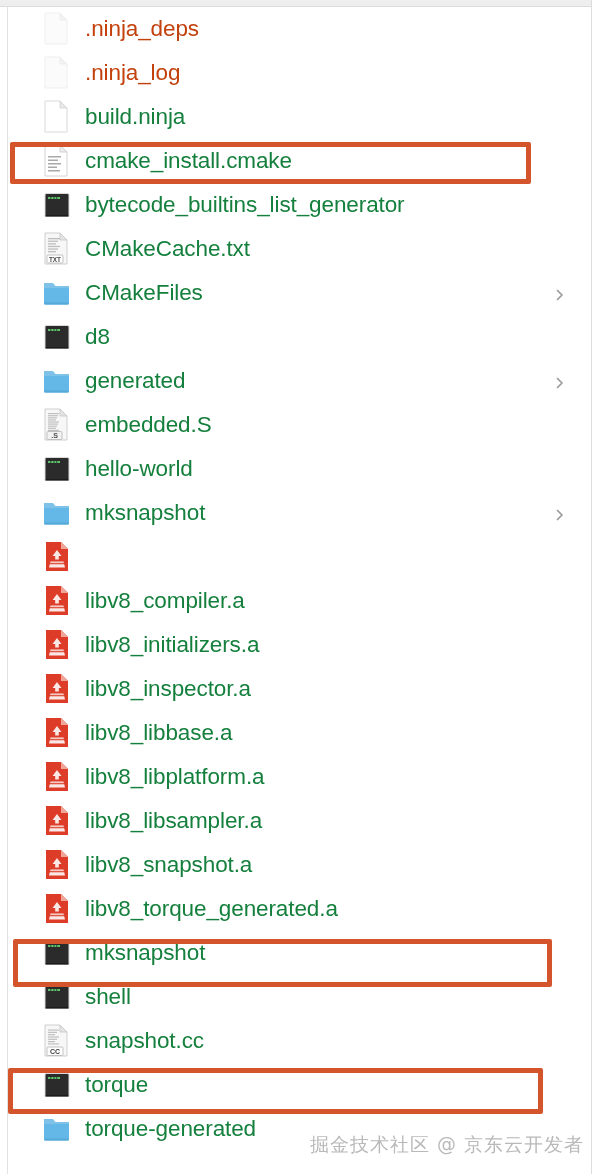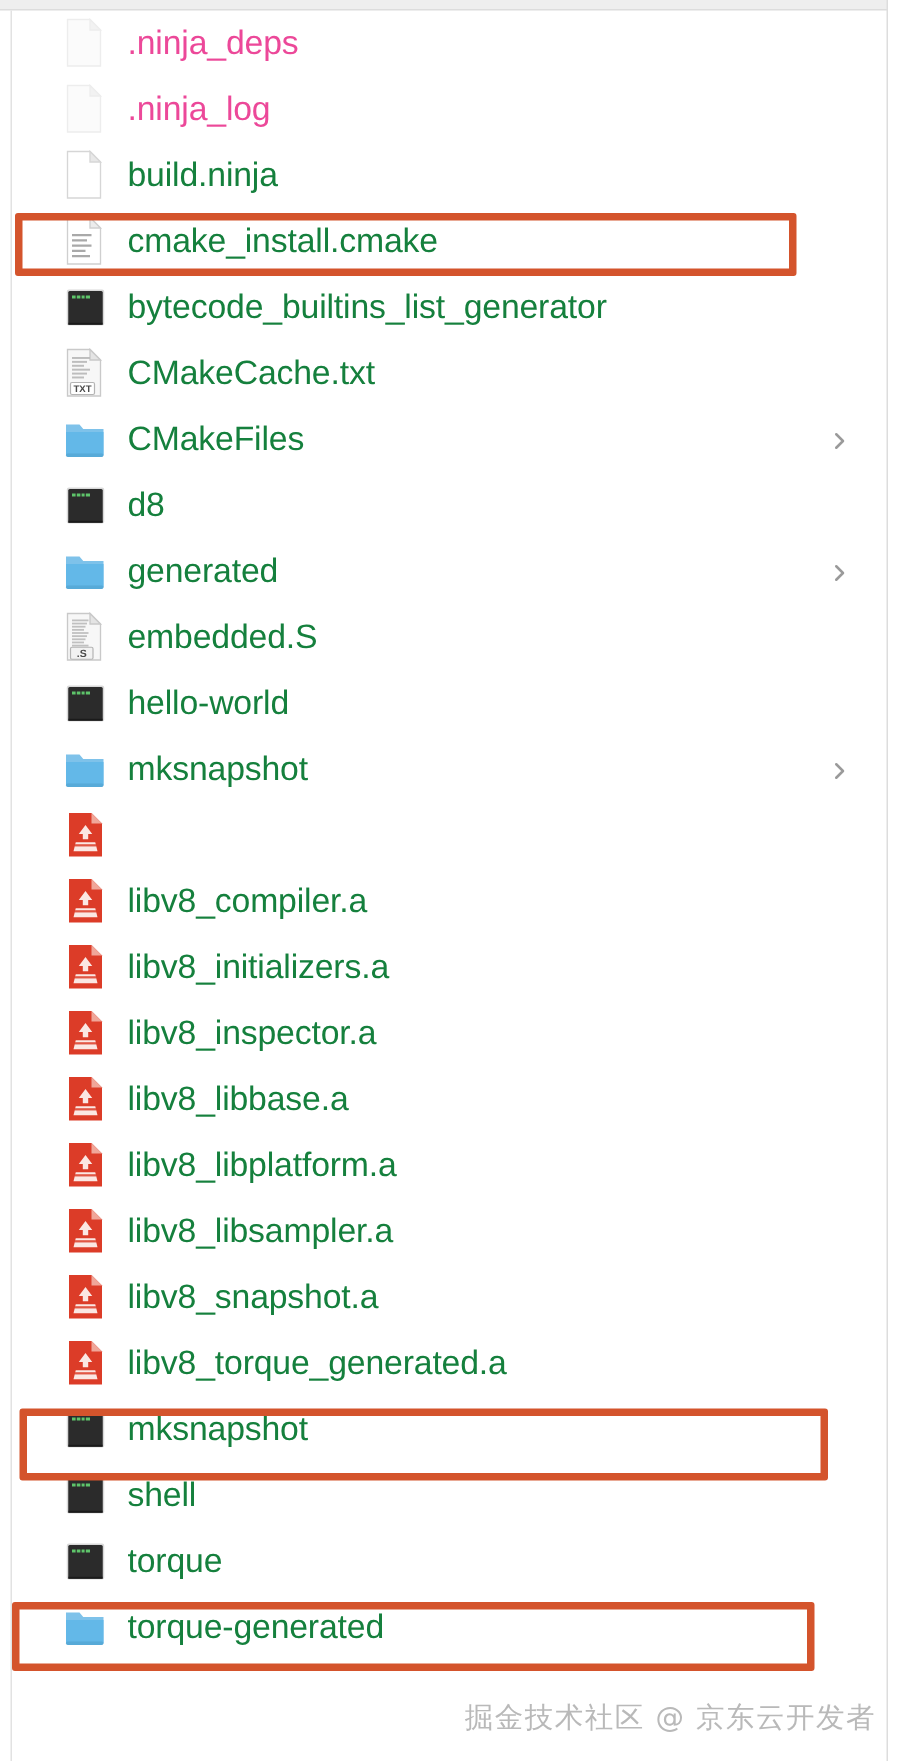--- a/index.html
+++ b/index.html
@@ -78,21 +78,21 @@
     box-sizing: border-box;
   }
   .row .label {
     font-size: 22.5px;
     color: #15803d;
     letter-spacing: -0.1px;
     white-space: nowrap;
     margin-left: 13px;
     line-height: 1;
   }
-  .row.dimmed .label { color: #ec4899; }
+  .row.dimmed .label { color: #c2410c; }
 
   .chev {
     position: absolute;
     right: 25px;
     top: 50%;
     transform: translateY(-50%);
     width: 12px;
     height: 12px;
     color: #9a9a9a;
   }
@@ -443,20 +443,38 @@
               <rect x="15.2" y="9" width="2.8" height="2"></rect>
             </g>
             <rect x="3.5" y="27.2" width="23" height="1.4" fill="#1a1a1a"></rect>
           </svg>
         </span>
         <span class="label">shell</span>
       </div>
       <div class="row">
         <span class="icon">
           <svg width="30" height="34" viewBox="0 0 30 34" xmlns="http://www.w3.org/2000/svg">
+            <path d="M3 1 H18 L25 8 V32 H3 Z" fill="#f7f7f7" stroke="#c9c9c9" stroke-width="0.9"></path>
+            <path d="M18 1 L25 8 H18 Z" fill="#e4e4e4" stroke="#c9c9c9" stroke-width="0.9"></path>
+            <rect x="6" y="5.5" width="11" height="1.2" fill="#c0c0c0"></rect>
+            <rect x="6" y="7.8" width="9" height="1.2" fill="#c0c0c0"></rect>
+            <rect x="6" y="10.1" width="7" height="1.2" fill="#c0c0c0"></rect>
+            <rect x="6" y="12.399999999999999" width="11" height="1.2" fill="#c0c0c0"></rect>
+            <rect x="6" y="14.7" width="9" height="1.2" fill="#c0c0c0"></rect>
+            <rect x="6" y="17" width="7" height="1.2" fill="#c0c0c0"></rect>
+            <rect x="6" y="19.299999999999997" width="11" height="1.2" fill="#c0c0c0"></rect>
+            <rect x="5" y="23" width="16" height="8.5" rx="1" fill="#ffffff" stroke="#b4b4b4" stroke-width="0.8"></rect>
+            <text x="13" y="29.8" font-family="Liberation Sans, sans-serif" font-size="7" font-weight="bold" fill="#3d3d3d" text-anchor="middle">CC</text>
+          </svg>
+        </span>
+        <span class="label">snapshot.cc</span>
+      </div>
+      <div class="row">
+        <span class="icon">
+          <svg width="30" height="34" viewBox="0 0 30 34" xmlns="http://www.w3.org/2000/svg">
             <rect x="2.5" y="5" width="25" height="24" rx="1.5" fill="#d9d9d9"></rect>
             <rect x="3.5" y="6" width="23" height="22" rx="1" fill="#2b2b2b"></rect>
             <g fill="#5ec46a">
               <rect x="6" y="9" width="2.4" height="2"></rect>
               <rect x="9.2" y="9" width="2.4" height="2"></rect>
               <rect x="12.4" y="9" width="2" height="2"></rect>
               <rect x="15.2" y="9" width="2.8" height="2"></rect>
             </g>
             <rect x="3.5" y="27.2" width="23" height="1.4" fill="#1a1a1a"></rect>
           </svg>

